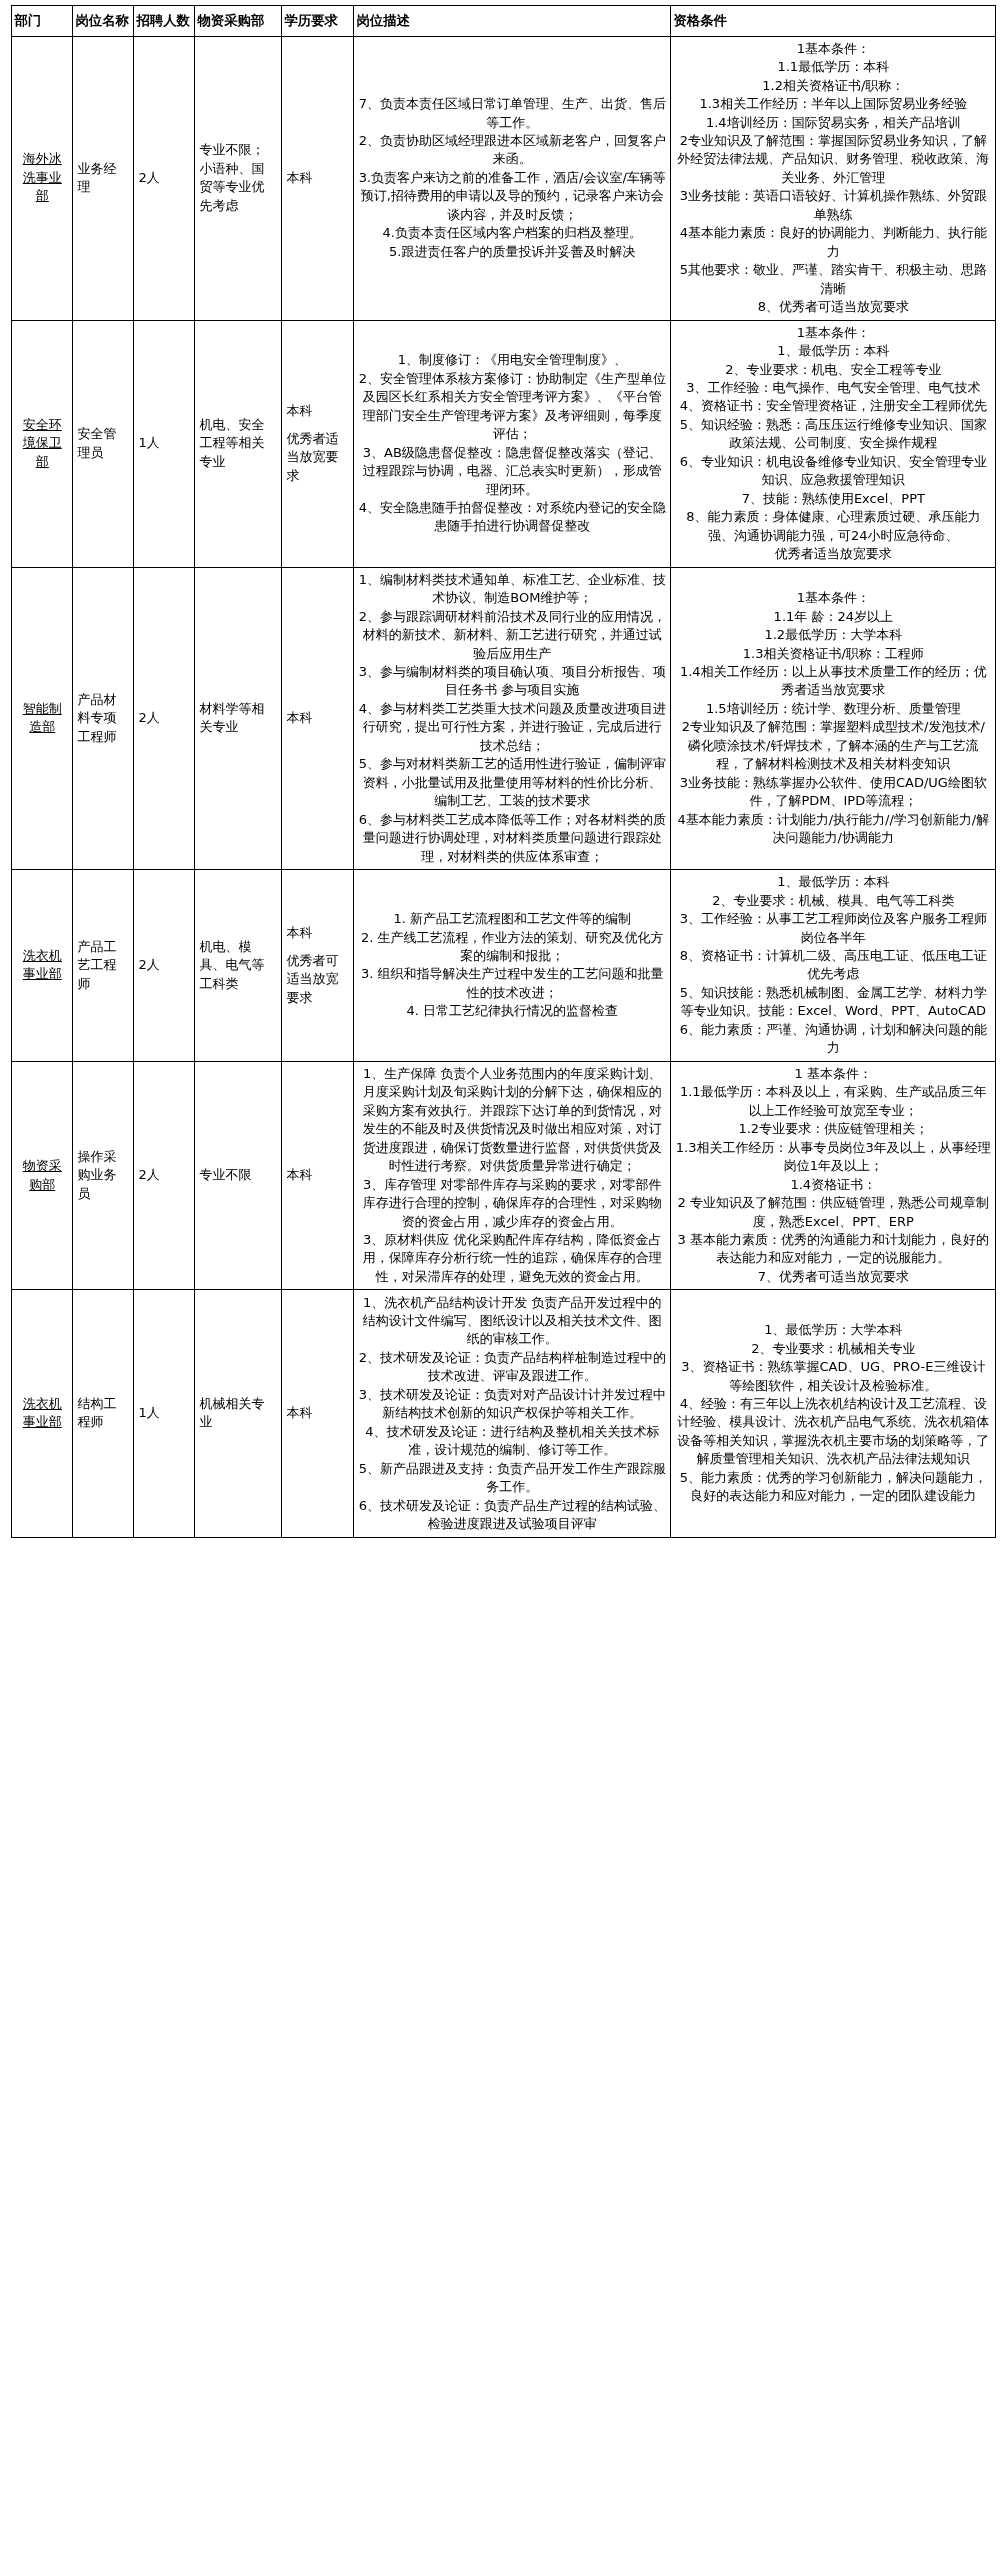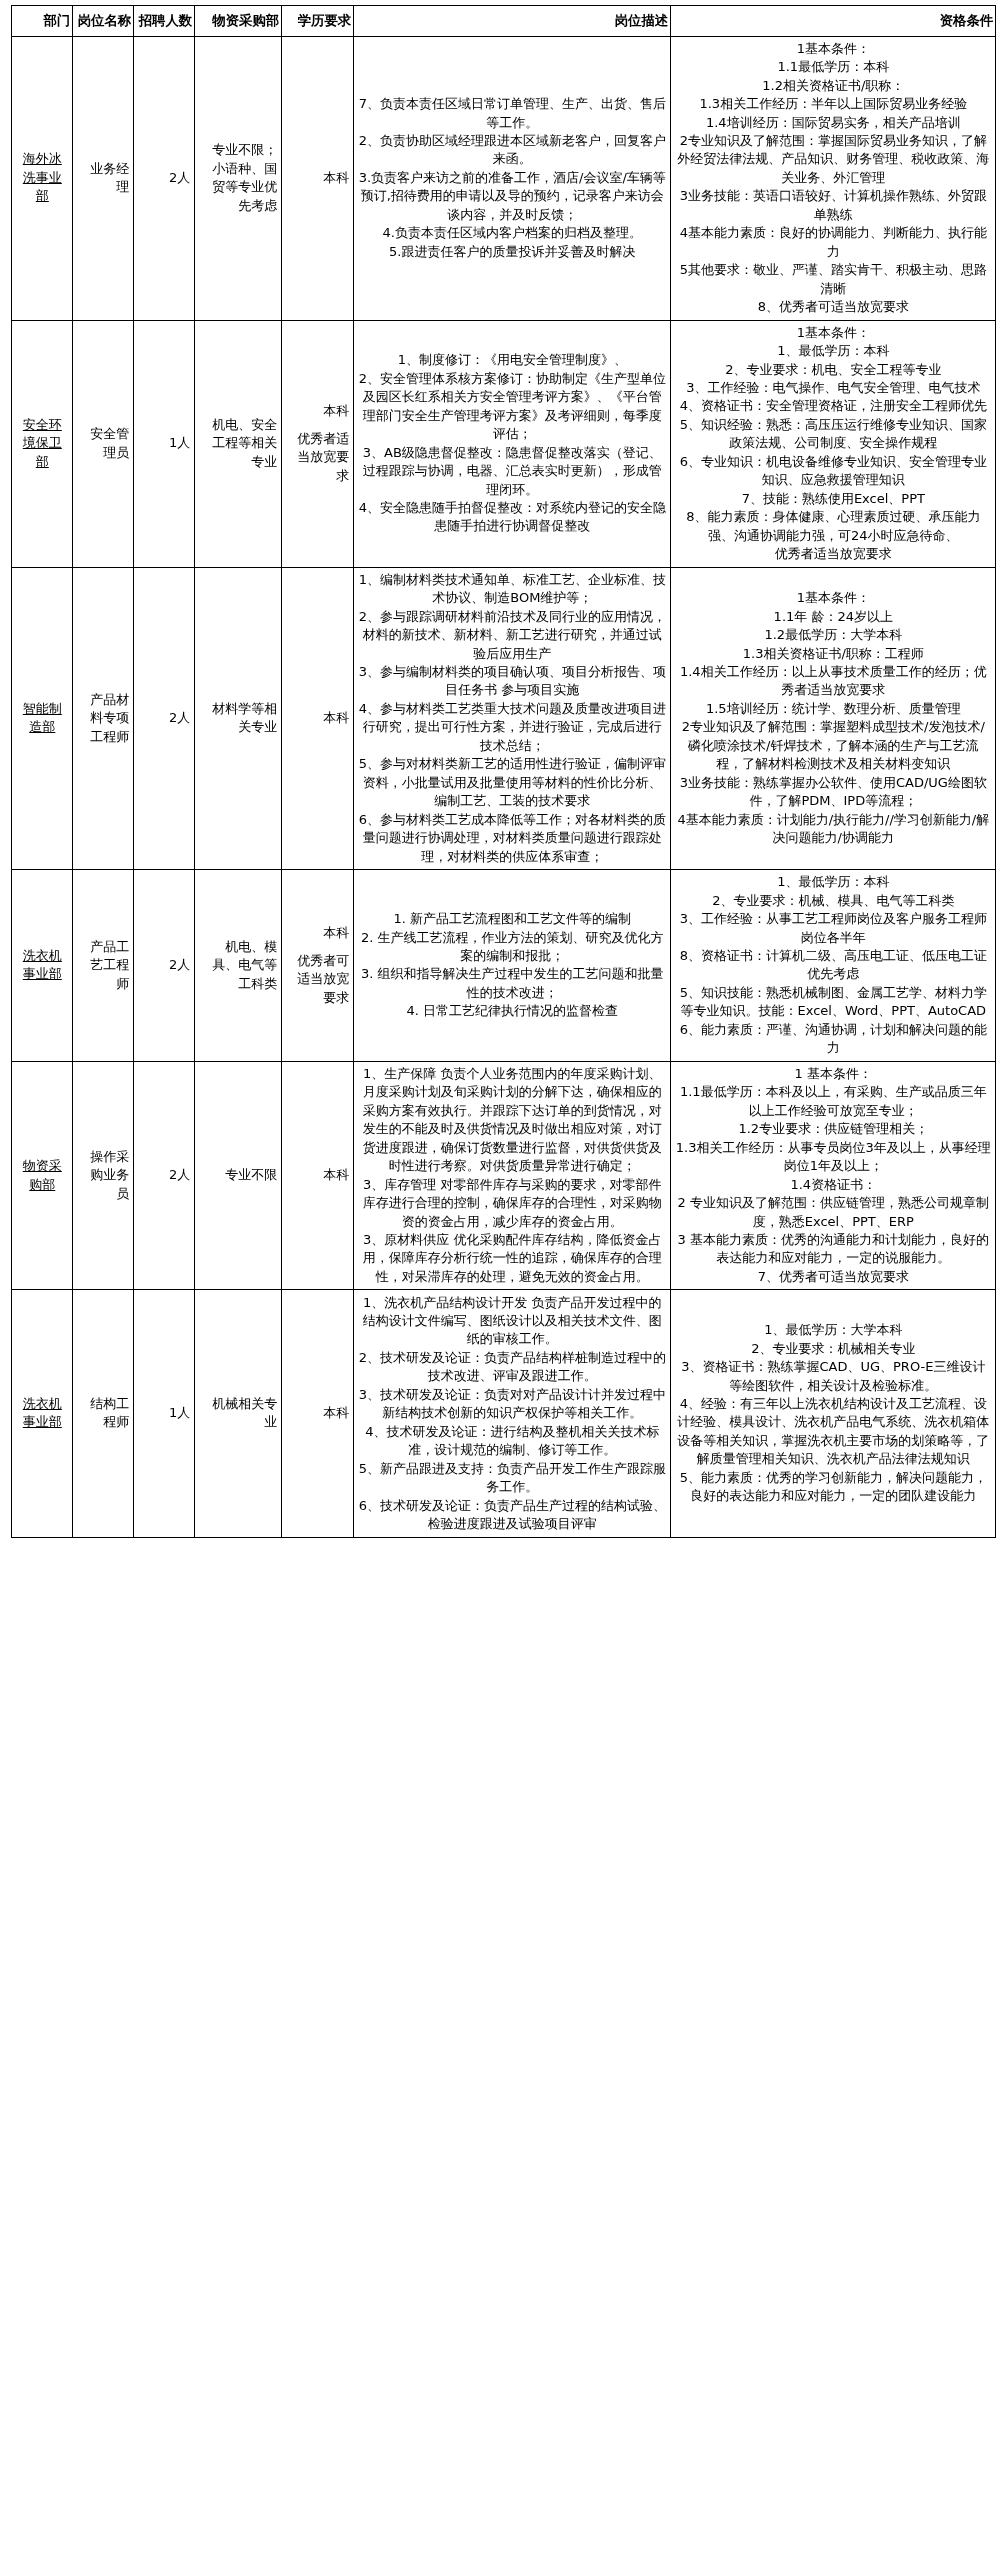--- a/index.html
+++ b/index.html
@@ -34,28 +34,28 @@
 
   table.recruit th, table.recruit td {
     border: 1.5px solid #000;
     vertical-align: middle;
     padding: 3.1px 4.1px;
     font-size: 13px;
     line-height: 1.42;
     word-break: break-all;
   }
   table.recruit thead th {
-    text-align: right;
+    text-align: left;
     font-weight: bold;
     font-size: 13.4px;
     padding: 5.2px 2.1px;
     white-space: nowrap;
   }
   td.ctr {
-    text-align: right;
+    text-align: left;
   }
   td.dept {
     text-align: center;
     font-weight: normal;
     text-decoration: underline;
   }
   td.body {
     vertical-align: top;
     text-align: center;
   }

